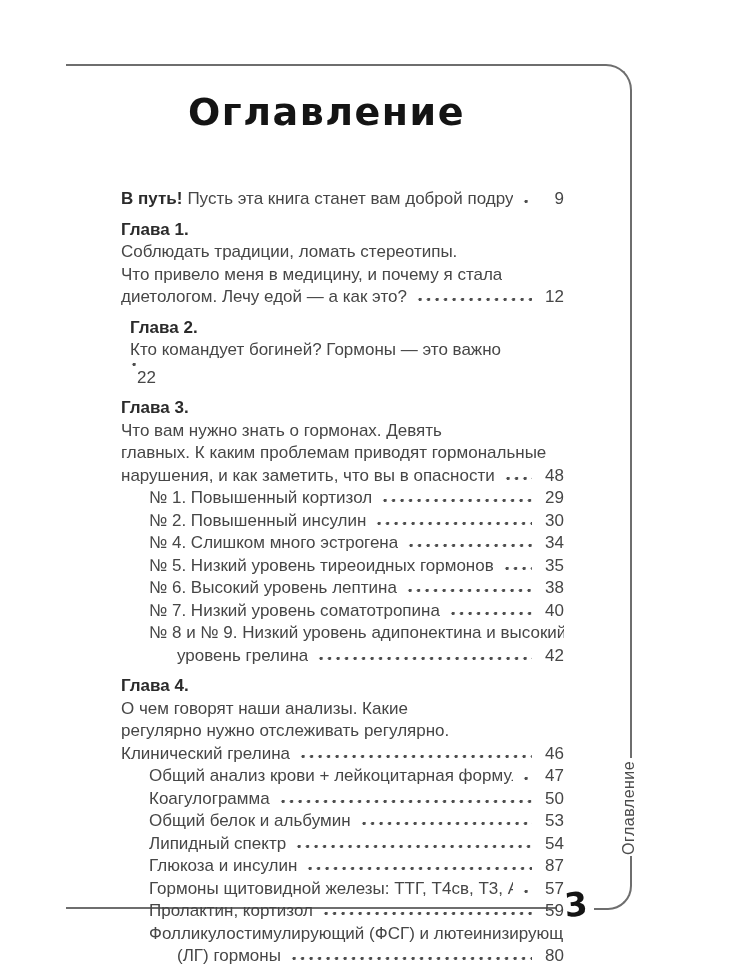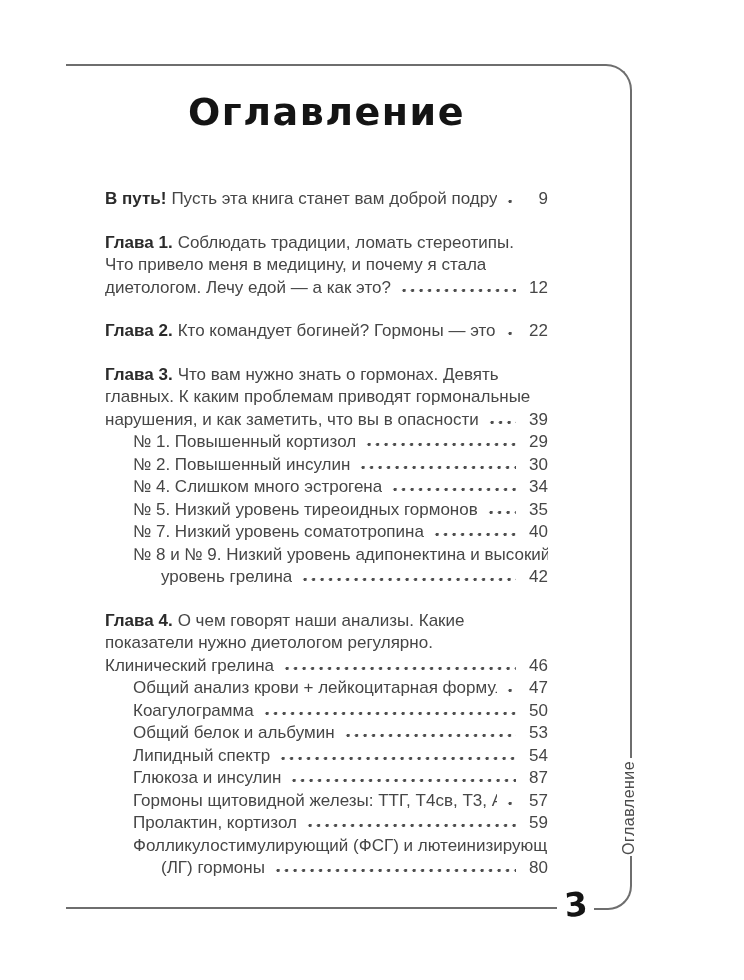--- a/index.html
+++ b/index.html
@@ -67,32 +67,32 @@
     text-align: center;
     font-family: "DejaVu Sans", sans-serif;
     font-size: 38px;
     font-weight: 700;
     letter-spacing: 1.5px;
     color: #141414;
   }
 
   
   .toc {
-    position: absolute; left: 105px; top: 188px;
+    position: absolute; left: 121px; top: 188px;
     width: 443px;
     color: #464646;
   }
   .r {
     display: flex;
     align-items: baseline;
     white-space: nowrap;
     font-size: 17px;
     line-height: 22.5px;
   }
-  .g  { margin-top: 21px; }
+  .g  { margin-top: 8px; flex-direction: column; }
   .i1 { padding-left: 28px; }
   .i2 { padding-left: 56px; }
   .bd { font-weight: 700; color: #2b2b2b; margin-right: 5px; flex: 0 0 auto; }
   .tx { flex: 0 1 auto; overflow: hidden; }
   .ld {
     flex: 1 1 auto;
     min-width: 10px;
     height: 5px;
     margin: 0 6px 0 9px;
     background: radial-gradient(circle at 4px 2.4px, #4c4c4c 1.45px, rgba(0,0,0,0) 1.9px) repeat-x;
@@ -145,62 +145,67 @@
   <div class="r g">
     <span class="bd">Глава 3.</span>
     <span class="tx">Что вам нужно знать о гормонах. Девять</span>
   </div>
   <div class="r">
     <span class="tx">главных. К каким проблемам приводят гормональные</span>
   </div>
   <div class="r">
     <span class="tx">нарушения, и как заметить, что вы в опасности</span>
     <span class="ld"></span>
-    <span class="pg">39</span>
+    <span class="pg">48</span>
   </div>
   <div class="r i1">
     <span class="tx">№ 1. Повышенный кортизол</span>
     <span class="ld"></span>
     <span class="pg">29</span>
   </div>
   <div class="r i1">
     <span class="tx">№ 2. Повышенный инсулин</span>
     <span class="ld"></span>
     <span class="pg">30</span>
   </div>
   <div class="r i1">
     <span class="tx">№ 4. Слишком много эстрогена</span>
     <span class="ld"></span>
     <span class="pg">34</span>
   </div>
   <div class="r i1">
     <span class="tx">№ 5. Низкий уровень тиреоидных гормонов</span>
     <span class="ld"></span>
     <span class="pg">35</span>
+  </div>
+  <div class="r i1">
+    <span class="tx">№ 6. Высокий уровень лептина</span>
+    <span class="ld"></span>
+    <span class="pg">38</span>
   </div>
   <div class="r i1">
     <span class="tx">№ 7. Низкий уровень соматотропина</span>
     <span class="ld"></span>
     <span class="pg">40</span>
   </div>
   <div class="r i1">
     <span class="tx">№ 8 и № 9. Низкий уровень адипонектина и высокий</span>
   </div>
   <div class="r i2">
     <span class="tx">уровень грелина</span>
     <span class="ld"></span>
     <span class="pg">42</span>
   </div>
 
   <div class="r g">
     <span class="bd">Глава 4.</span>
     <span class="tx">О чем говорят наши анализы. Какие</span>
   </div>
   <div class="r">
-    <span class="tx">показатели нужно диетологом регулярно.</span>
+    <span class="tx">регулярно нужно отслеживать регулярно.</span>
   </div>
   <div class="r">
     <span class="tx">Клинический грелина</span>
     <span class="ld"></span>
     <span class="pg">46</span>
   </div>
   <div class="r i1">
     <span class="tx">Общий анализ крови + лейкоцитарная формула</span>
     <span class="ld"></span>
     <span class="pg">47</span>

